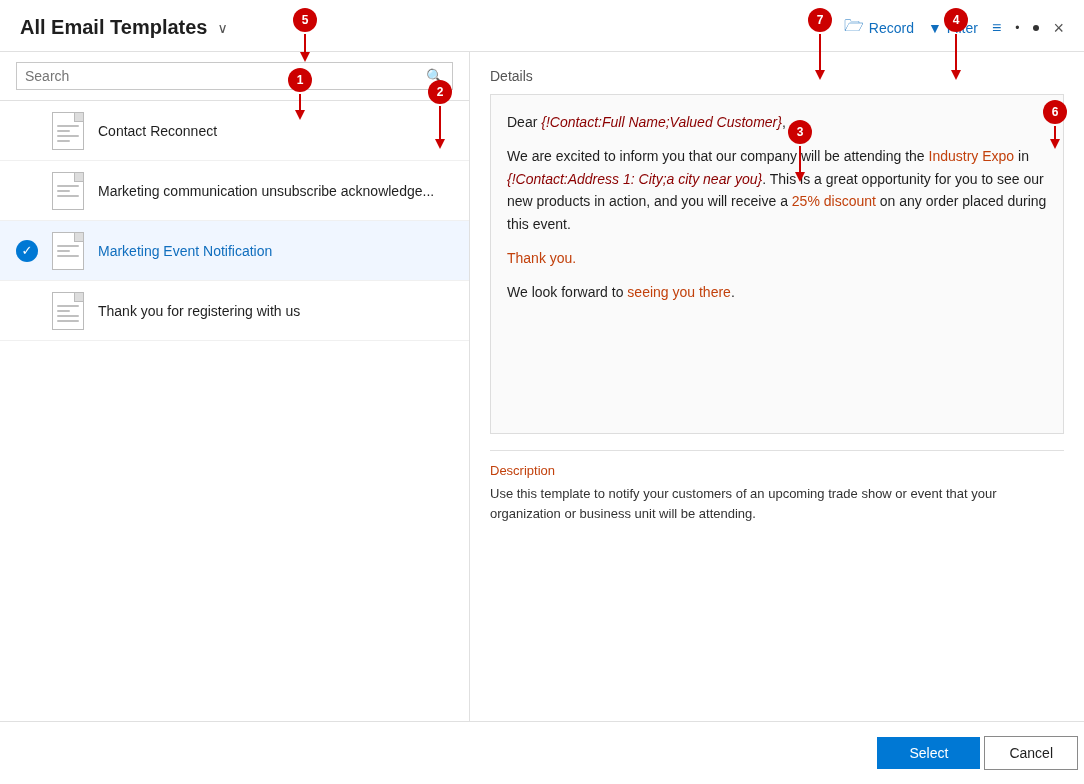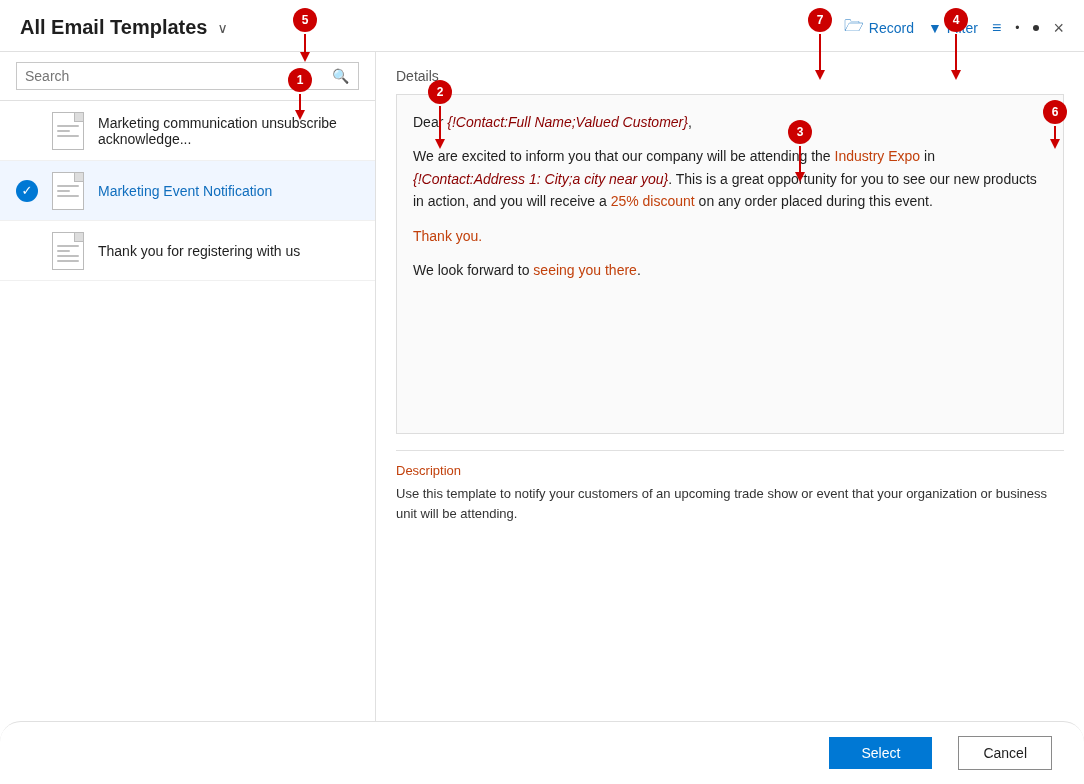--- a/index.html
+++ b/index.html
@@ -69,21 +69,21 @@
       background: none;
       border: none;
       line-height: 1;
     }
     .dialog-body {
       display: flex;
       flex: 1;
       overflow: hidden;
     }
     .left-panel {
-      width: 376px;
+      width: 470px;
       flex-shrink: 0;
       display: flex;
       flex-direction: column;
       border-right: 1px solid #e0e0e0;
     }
     .search-area {
       padding: 10px 16px;
       border-bottom: 1px solid #e0e0e0;
       display: flex;
       align-items: center;
@@ -234,25 +234,24 @@
     }
     .desc-text {
       font-size: 13px;
       color: #333;
       line-height: 1.5;
     }
     .dialog-footer {
       display: flex;
       justify-content: flex-end;
       align-items: center;
-      padding: 14px 32px;
+      padding: 14px 6px;
       border-top: 1px solid #e0e0e0;
-      gap: 26px;
-      flex-shrink: 0;
-      border-radius: 21px;
+      gap: 4px;
+      flex-shrink: 0;
     }
     .btn-select {
       background: #0078d4;
       color: #fff;
       border: none;
       padding: 8px 32px;
       font-size: 14px;
       cursor: pointer;
       font-family: inherit;
     }
@@ -377,20 +376,34 @@
 
       <div class="search-area">
         <div class="search-input-wrapper">
           <input class="search-input" type="text" placeholder="Search" style="">
           <button class="search-icon-btn">🔍</button>
         </div>
       </div>
 
       <div class="template-list">
 
+        <div class="template-item">
+          <div class="check-placeholder"></div>
+          <div class="template-icon">
+            <div class="doc-icon">
+              <div class="doc-lines">
+                <div class="doc-line"></div>
+                <div class="doc-line doc-line-short"></div>
+                <div class="doc-line"></div>
+                <div class="doc-line doc-line-short"></div>
+              </div>
+            </div>
+          </div>
+          <span class="template-name normal">Contact Reconnect</span>
+        </div>
 
         <div class="template-item">
           <div class="check-placeholder"></div>
           <div class="template-icon">
             <div class="doc-icon">
               <div class="doc-lines">
                 <div class="doc-line"></div>
                 <div class="doc-line doc-line-short"></div>
                 <div class="doc-line"></div>
               </div>

